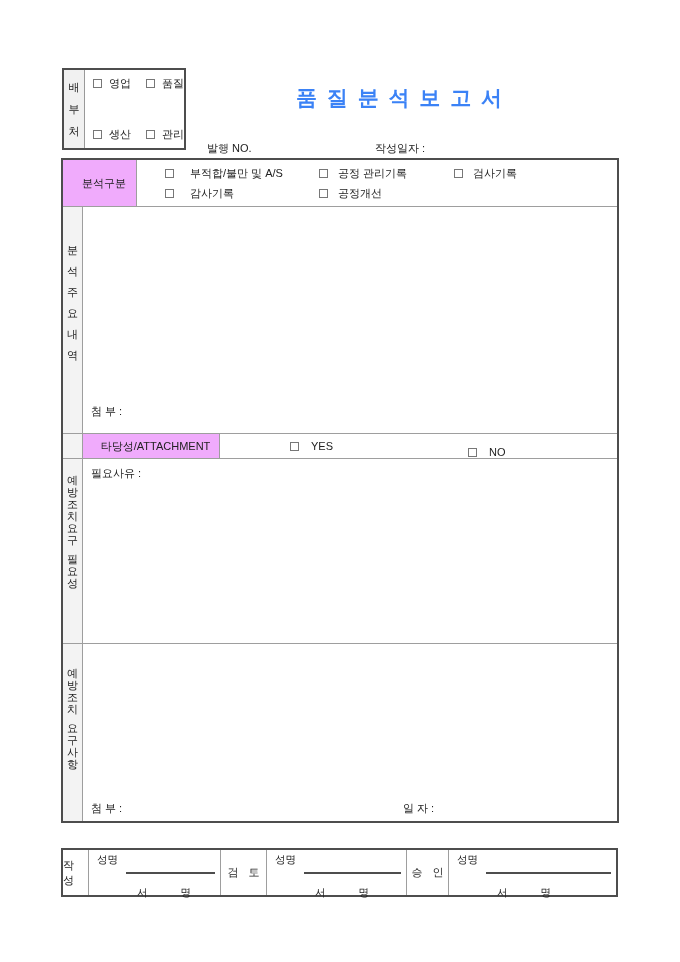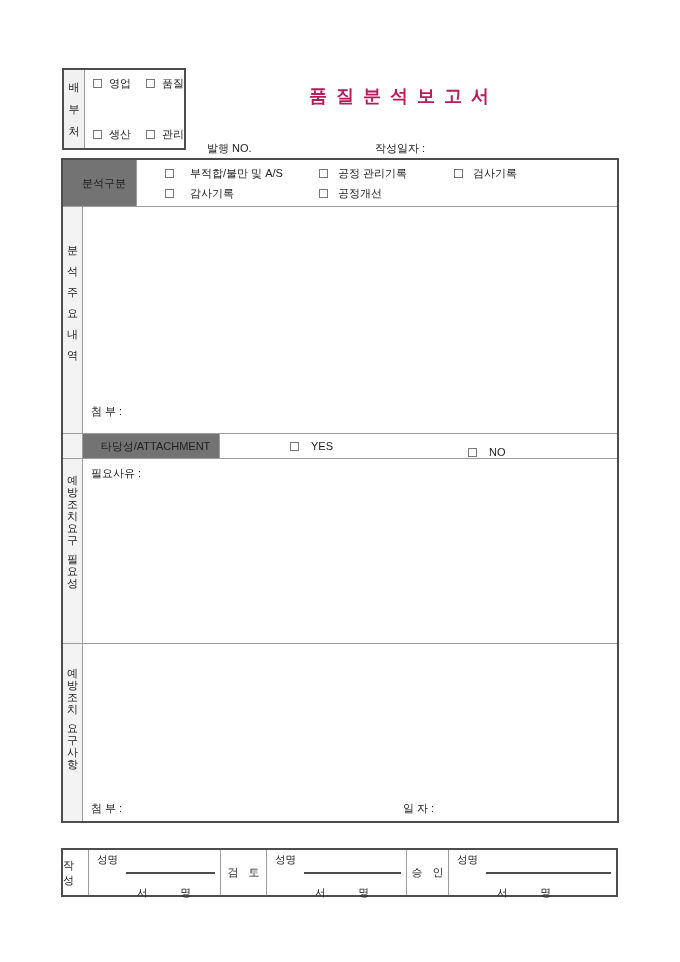--- a/index.html
+++ b/index.html
@@ -33,36 +33,36 @@
   .dist-row { display: flex; align-items: center; gap: 15px; }
   .cb-item { display: flex; align-items: center; gap: 7px; }
   .cb {
     width: 9px; height: 9px; border: 1px solid #777;
     display: inline-block; background: #fff; flex: none;
   }
   .vchar { font-size: 11px; line-height: 1; text-align: center; }
   
   .title {
     position: absolute; left: 255px; top: 84px; width: 290px;
-    text-align: center; font-size: 18px; font-weight: bold;
-    letter-spacing: 2px; color: #be185d; white-space: nowrap;
+    text-align: center; font-size: 21px; font-weight: bold;
+    letter-spacing: 2px; color: #3b82f6; white-space: nowrap;
   }
   .issue-no { position: absolute; left: 207px; top: 141px; }
   .written-date { position: absolute; left: 375px; top: 141px; }
   
   .main-table {
     position: absolute; left: 61px; top: 158px;
     width: 558px; height: 665px;
     border: 2px solid #4d4d4d;
     display: flex; flex-direction: column; background: #fff;
   }
   .m-row { display: flex; }
   .m-row + .m-row { border-top: 1px solid #9e9e9e; }
   .label-cell {
-    background: #737373; border-right: 1px solid #9e9e9e;
+    background: #f0abfc; border-right: 1px solid #9e9e9e;
     display: flex; align-items: center; justify-content: center; padding-left: 9px;
   }
   .strip {
     width: 20px; flex: none; background: #f3f3f3;
     border-right: 1px solid #9e9e9e;
     display: flex; flex-direction: column; align-items: center;
   }
   .strip-group { display: flex; flex-direction: column; align-items: center; gap: 1px; }
   
   .row-category { height: 46px; flex: none; }

